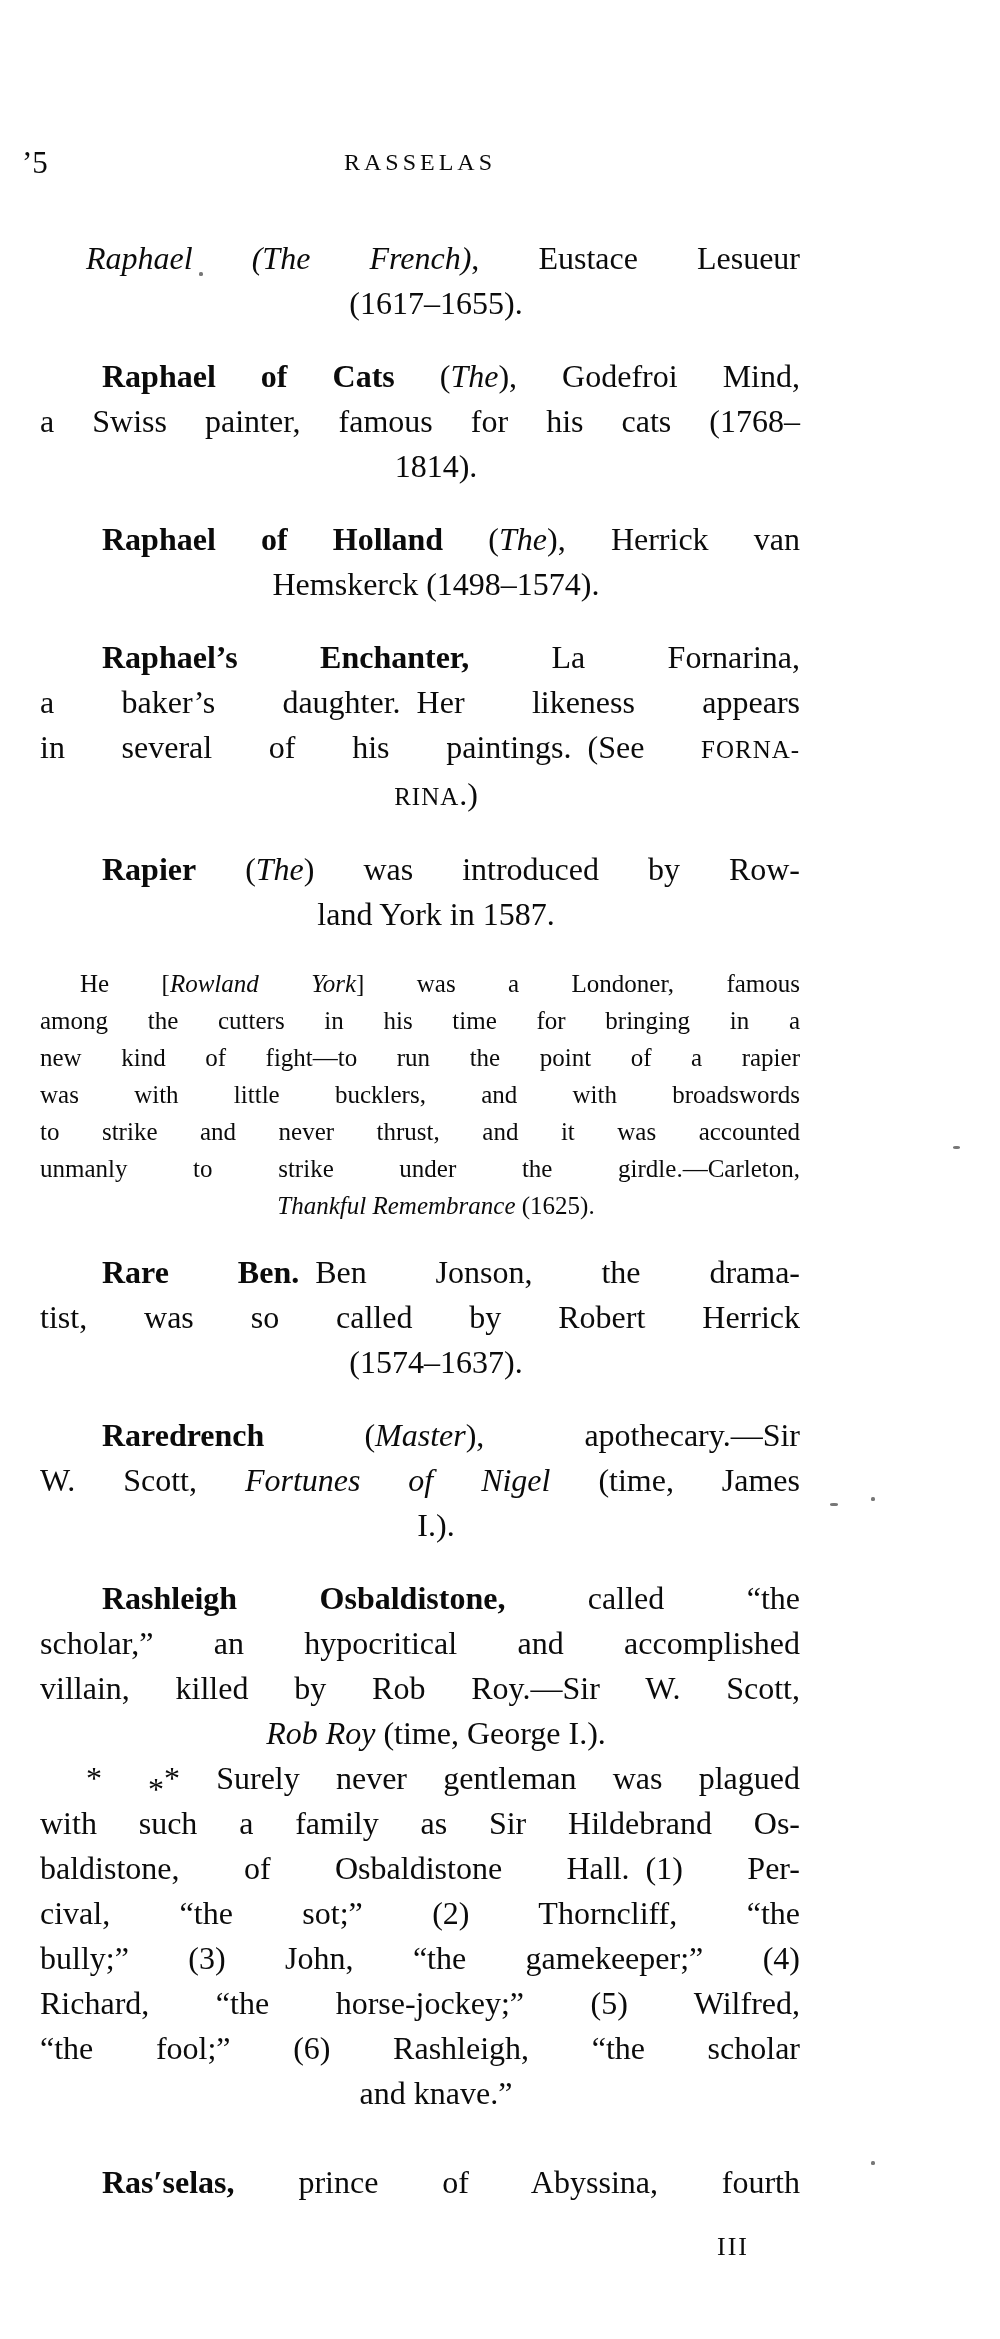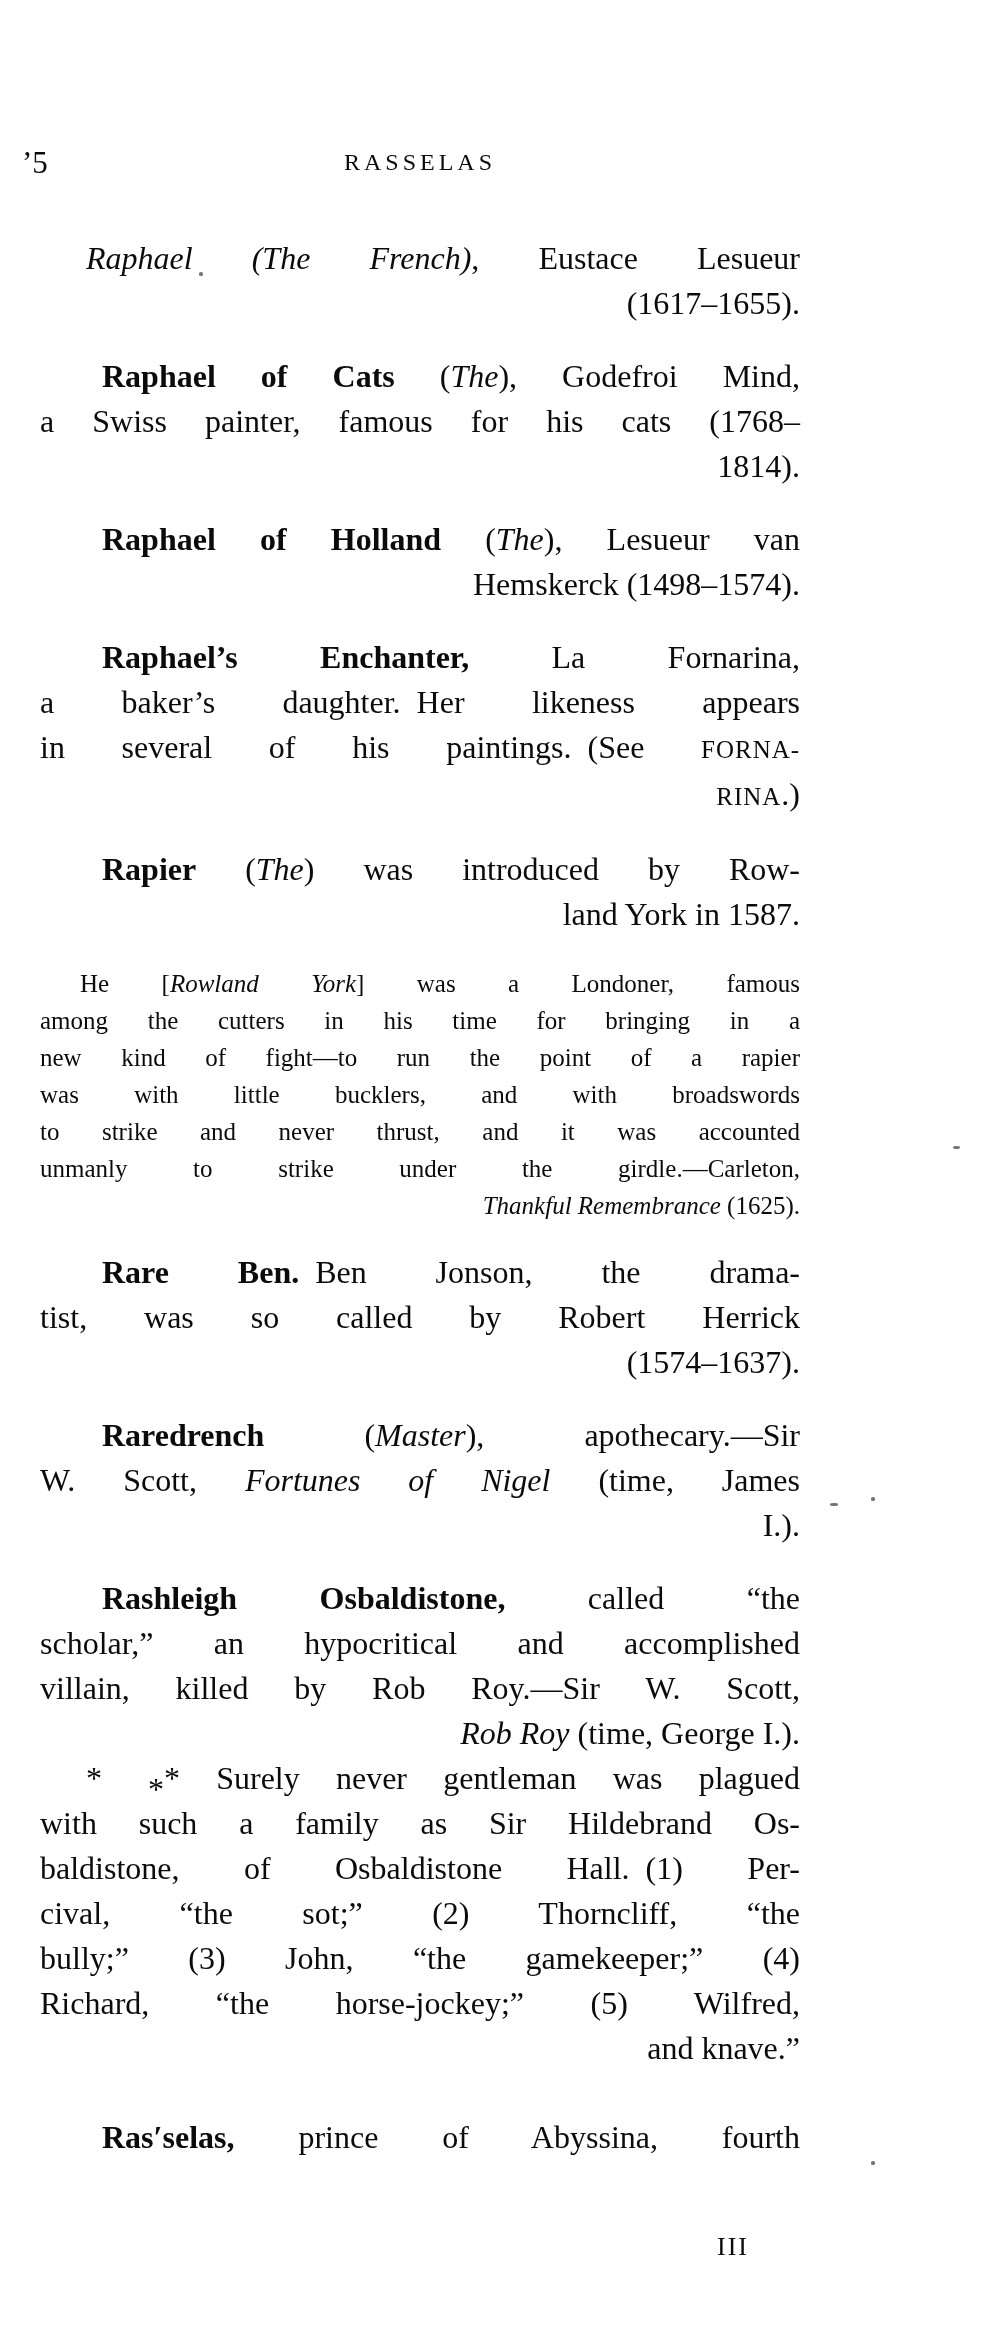--- a/index.html
+++ b/index.html
@@ -28,21 +28,21 @@
     position: absolute; left: 40px; top: 236px; width: 760px;
   }
 
   .para { margin: 0 0 28px 0; font-size: 32px; line-height: 45px; }
   .para.quote { font-size: 25px; line-height: 37px; margin-bottom: 26px; }
   .para.tight { margin-bottom: 0; }
   .para.note { margin-bottom: 0; }
   .para.final { margin-top: 44px; }
 
   .line { text-align: justify; text-align-last: justify; text-justify: inter-word; }
-  .line.last { text-align: right; text-align-last: auto; margin-left: 32px; }
+  .line.last { text-align: center; text-align-last: auto; margin-left: 32px; }
   .line.indent { text-indent: 46px; }
   .para.quote .line.indent { text-indent: 40px; }
 
   .s-n  { }
   .s-b  { font-weight: bold; margin-left: 16px; }
   .s-i  { font-style: italic; }
   .s-sc { font-size: 0.78em; letter-spacing: 1px; }
   .s-sub{ display: inline-block; transform: translateY(0.33em); }
 
   .signature {
@@ -73,21 +73,21 @@
       <div class="para entry">
         <div class="line indent"><span class="s-i">Raphael (The French)</span><span class="s-n">, Eustace Lesueur</span></div>
         <div class="line last"><span class="s-n">(1617–1655).</span></div>
       </div>
       <div class="para entry">
         <div class="line indent"><span class="s-b">Raphael of Cats</span><span class="s-n"> (</span><span class="s-i">The</span><span class="s-n">), Godefroi Mind,</span></div>
         <div class="line"><span class="s-n">a Swiss painter, famous for his cats (1768–</span></div>
         <div class="line last"><span class="s-n">1814).</span></div>
       </div>
       <div class="para entry">
-        <div class="line indent"><span class="s-b">Raphael of Holland</span><span class="s-n"> (</span><span class="s-i">The</span><span class="s-n">), Lesueur van</span></div>
+        <div class="line indent"><span class="s-b">Raphael of Holland</span><span class="s-n"> (</span><span class="s-i">The</span><span class="s-n">), Herrick van</span></div>
         <div class="line last"><span class="s-n">Hemskerck (1498–1574).</span></div>
       </div>
       <div class="para entry">
         <div class="line indent"><span class="s-b">Raphael’s Enchanter,</span><span class="s-n"> La Fornarina,</span></div>
         <div class="line"><span class="s-n">a baker’s daughter. Her likeness appears</span></div>
         <div class="line"><span class="s-n">in several of his paintings. (See </span><span class="s-sc">FORNA-</span></div>
         <div class="line last"><span class="s-sc">RINA</span><span class="s-n">.)</span></div>
       </div>
       <div class="para entry">
         <div class="line indent"><span class="s-b">Rapier</span><span class="s-n"> (</span><span class="s-i">The</span><span class="s-n">) was introduced by Row-</span></div>
@@ -118,20 +118,21 @@
         <div class="line"><span class="s-n">villain, killed by Rob Roy.—Sir W. Scott,</span></div>
         <div class="line last"><span class="s-i">Rob Roy</span><span class="s-n"> (time, George I.).</span></div>
       </div>
       <div class="para note">
         <div class="line indent"><span class="s-n">*</span><span class="s-sub">*</span><span class="s-n">* Surely never gentleman was plagued</span></div>
         <div class="line"><span class="s-n">with such a family as Sir Hildebrand Os-</span></div>
         <div class="line"><span class="s-n">baldistone, of Osbaldistone Hall. (1) Per-</span></div>
         <div class="line"><span class="s-n">cival, “the sot;” (2) Thorncliff, “the</span></div>
         <div class="line"><span class="s-n">bully;” (3) John, “the gamekeeper;” (4)</span></div>
         <div class="line"><span class="s-n">Richard, “the horse-jockey;” (5) Wilfred,</span></div>
+        <div class="line"><span class="s-n">“the fool;” (6) Rashleigh, “the scholar</span></div>
         <div class="line last"><span class="s-n">and knave.”</span></div>
       </div>
       <div class="para entry final">
         <div class="line indent"><span class="s-b">Ras′selas,</span><span class="s-n"> prince of Abyssina, fourth</span></div>
       </div>
     </div>
 
   <div class="signature">III</div>
 
   <div class="speck sp1"></div>

